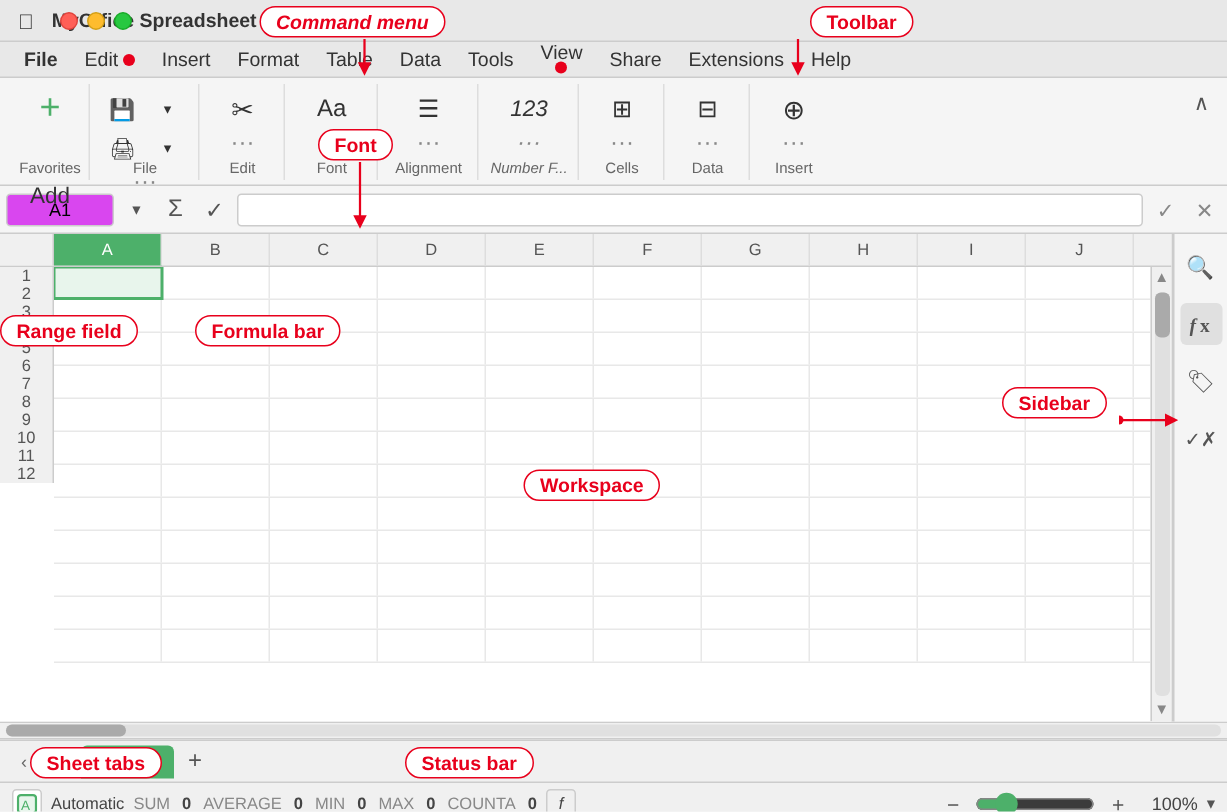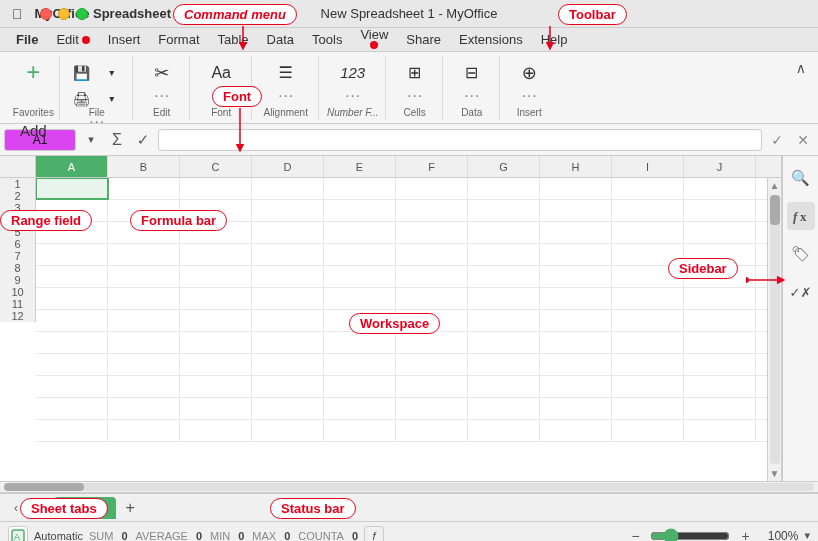--- a/index.html
+++ b/index.html
@@ -438,21 +438,20 @@
 <body>
 
 <div class="titlebar">
   <span class="apple-logo"></span>
   <span style="font-size:13px;font-weight:600;color:#333;margin-left:4px;">MyOffice Spreadsheet</span>
   <div class="traffic-lights">
     <div class="traffic-light tl-red"></div>
     <div class="traffic-light tl-yellow"></div>
     <div class="traffic-light tl-green"></div>
   </div>
-  <div class="window-title">New Spreadsheet 1 - MyOffice</div>
 </div>
 
 <div class="menubar">
   <div class="menu-item app-name">File</div>
   <div class="menu-item" style="display:flex;align-items:center;gap:3px;">
     <span>Edit</span>
     <span class="red-dot"></span>
   </div>
   <div class="menu-item">Insert</div>
   <div class="menu-item">Format</div>
@@ -834,21 +833,21 @@
   <svg width="60" height="30" style="position:absolute;top:22px;left:60px;" viewBox="0 0 60 30">
     <line x1="10" y1="0" x2="10" y2="20" stroke="#e8001c" stroke-width="1.5" marker-end="url(#arr)"></line>
     <defs>
         <marker id="arr" markerWidth="6" markerHeight="6" refX="3" refY="3" orient="auto">
           <path d="M0,0 L6,3 L0,6 Z" fill="#e8001c"></path>
         </marker>
       </defs>
   </svg>
 </div>
 
-<div style="position:absolute;top:4px;left:510px;z-index:200;pointer-events:none;padding-left:48px;">
+<div style="position:absolute;top:4px;left:492px;z-index:200;pointer-events:none;padding-left:48px;">
   <div class="ann-box">Toolbar</div>
   <svg width="60" height="30" style="position:absolute;top:22px;left:30px;" viewBox="0 0 60 30">
     <line x1="10" y1="0" x2="10" y2="20" stroke="#e8001c" stroke-width="1.5" marker-end="url(#arr2)"></line>
     <defs>
         <marker id="arr2" markerWidth="6" markerHeight="6" refX="3" refY="3" orient="auto">
           <path d="M0,0 L6,3 L0,6 Z" fill="#e8001c"></path>
         </marker>
       </defs>
   </svg>
 </div>

